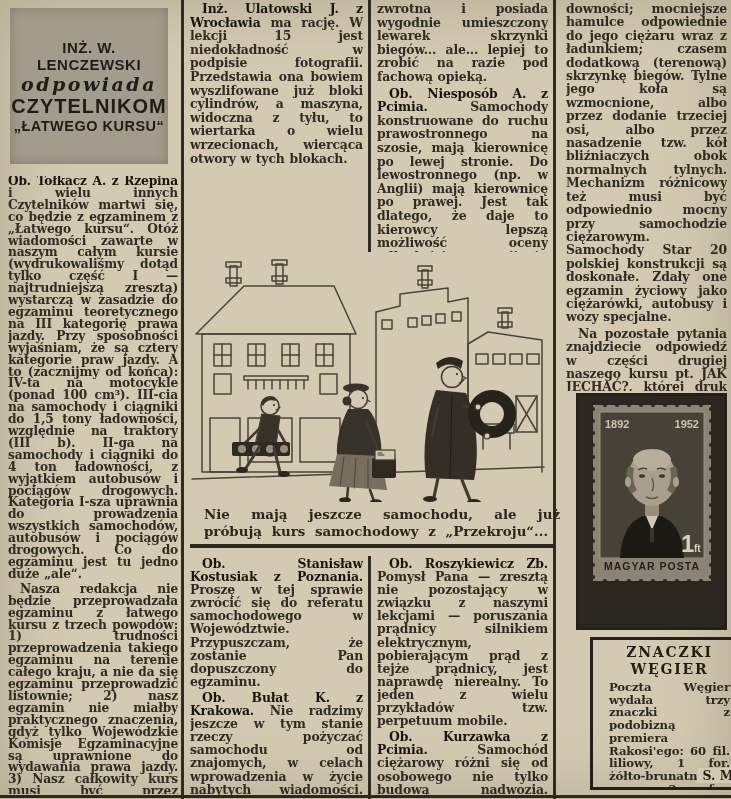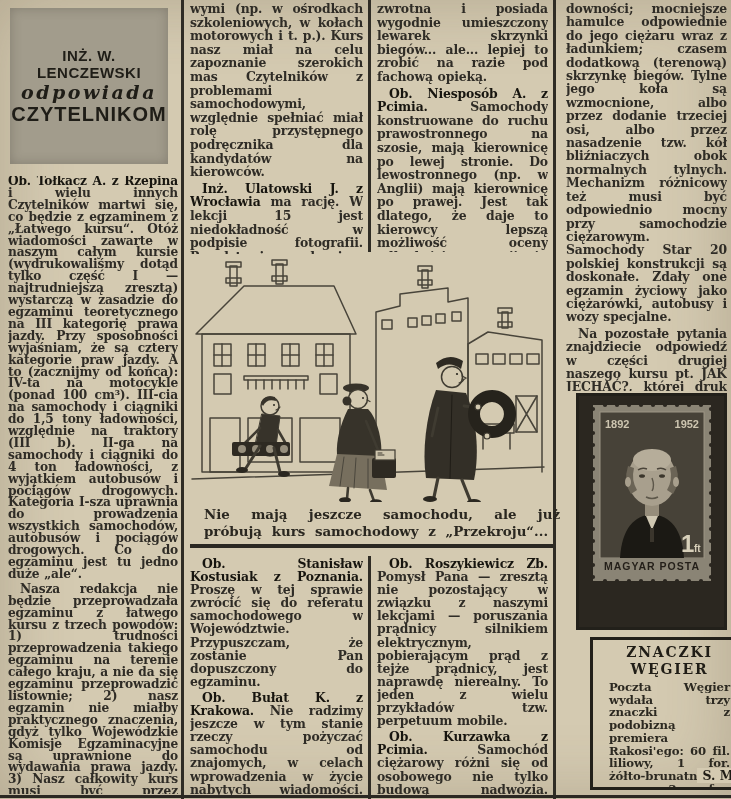--- a/index.html
+++ b/index.html
@@ -68,29 +68,29 @@
   <div class="vrule" style="left:181px;top:0;height:799px;"></div>
   <div class="vrule" style="left:368px;top:0;height:252px;"></div>
   <div class="vrule" style="left:368px;top:556px;height:243px;"></div>
   <div class="vrule" style="left:553px;top:0;height:799px;"></div>
   <div class="hrule" style="left:0;top:795px;width:731px;height:3px;"></div>
 
   <div class="masthead">
     <div class="mh1">INŻ. W. LENCZEWSKI</div>
     <div class="mh2">odpowiada</div>
     <div class="mh3">CZYTELNIKOM</div>
+    <div class="mh4">„ŁATWEGO KURSU“</div>
   </div>
 
   <div class="col c1" style="left:8px;top:176px;width:170px;height:618px;">
     <p class="bt"><b class="lead">Ob. Tołkacz A. z Rzepina</b><span> i wielu innych Czytelników martwi się, co będzie z egzaminem z „Łatwego kursu“. Otóż wiadomości zawarte w naszym całym kursie (wydrukowaliśmy dotąd tylko część I — najtrudniejszą zresztą) wystarczą w zasadzie do egzaminu teoretycznego na III kategorię prawa jazdy. Przy sposobności wyjaśniam, że są cztery kategorie praw jazdy. A to (zacznijmy od końca): IV-ta na motocykle (ponad 100 cm³). III-cia na samochody i ciągniki do 1,5 tony ładowności, względnie na traktory (III b). II-ga na samochody i ciągniki do 4 ton ładowności, z wyjątkiem autobusów i pociągów drogowych. Kategoria I-sza uprawnia do prowadzenia wszystkich samochodów, autobusów i pociągów drogowych. Co do egzaminu jest tu jedno duże „ale“.</span></p>
     <p class="bt indent"><span>Nasza redakcja nie będzie przeprowadzała egzaminu z łatwego kursu z trzech powodów: 1) trudności przeprowadzenia takiego egzaminu na terenie całego kraju, a nie da się egzaminu przeprowadzić listownie; 2) nasz egzamin nie miałby praktycznego znaczenia, gdyż tylko Wojewódzkie Komisje Egzaminacyjne są uprawnione do wydawania prawa jazdy. 3) Nasz całkowity kurs musi być przez zdającego uzupełniony jeszcze faktycznymi jazdami samochodo-</span></p>
   </div>
 
   <div class="col ctop" style="left:190px;top:2px;width:173px;height:252px;">
-    <p class="bt"><span>wymi (np. w ośrodkach szkoleniowych, w kołach motorowych i t. p.). Kurs nasz miał na celu zapoznanie szerokich mas Czytelników z problemami samochodowymi, względnie spełniać miał rolę przystępnego podręcznika dla kandydatów na kierowców.</span></p>
     <p class="bt indent"><b class="lead">Inż. Ulatowski J. z Wrocławia</b><span> ma rację. W lekcji 15 jest niedokładność w podpisie fotografii. Przedstawia ona bowiem wyszlifowane już bloki cylindrów, a maszyna, widoczna z tyłu, to wiertarka o wielu wrzecionach, wiercąca otwory w tych blokach.</span></p>
   </div>
 
   <div class="col ctop" style="left:377px;top:2px;width:171px;height:250px;">
     <p class="bt"><span>zwrotna i posiada wygodnie umieszczony lewarek skrzynki biegów... ale... lepiej to zrobić na razie pod fachową opieką.</span></p>
     <p class="bt indent"><b class="lead">Ob. Niesposób A. z Pcimia.</b><span> Samochody konstruowane do ruchu prawostronnego na szosie, mają kierownicę po lewej stronie. Do lewostronnego (np. w Anglii) mają kierownicę po prawej. Jest tak dlatego, że daje to kierowcy lepszą możliwość oceny odległości przy mijaniu innych pojazdów i stwarza mu lepsze warunki widoczności przy wyprzedzaniu.</span></p>
   </div>
 
   <div class="col c4" style="left:566px;top:2px;width:161px;height:389px;">
     <p class="bt"><span>downości; mocniejsze hamulce odpowiednie do jego ciężaru wraz z ładunkiem; czasem dodatkową (terenową) skrzynkę biegów. Tylne jego koła są wzmocnione, albo przez dodanie trzeciej osi, albo przez nasadzenie tzw. kół bliźniaczych obok normalnych tylnych. Mechanizm różnicowy też musi być odpowiednio mocny przy samochodzie ciężarowym. Samochody Star 20 polskiej konstrukcji są doskonałe. Zdały one egzamin życiowy jako ciężarówki, autobusy i wozy specjalne.</span></p>

